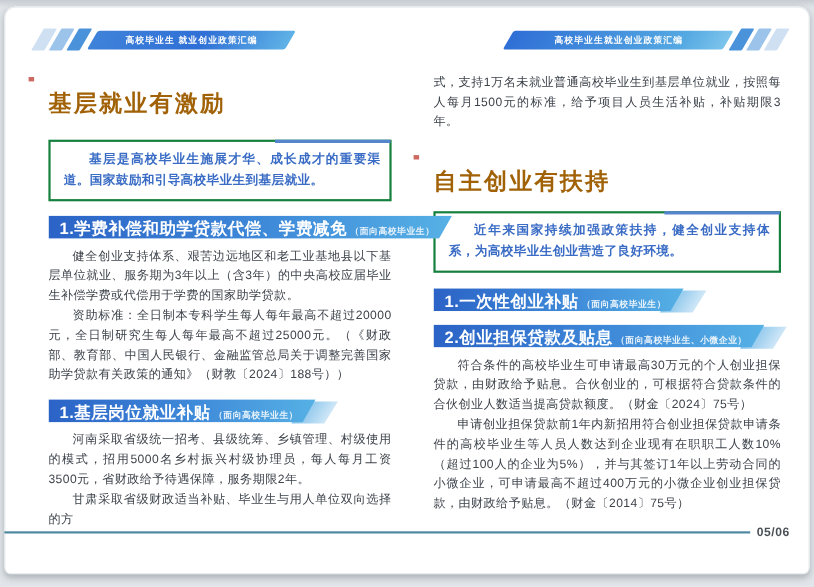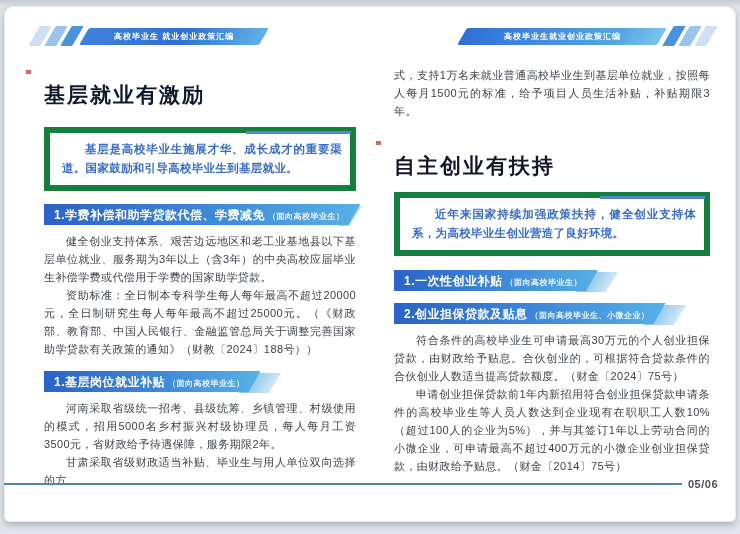--- a/index.html
+++ b/index.html
@@ -35,51 +35,51 @@
   .hdr-banner-l { width:180px; }
   .hdr-banner-r { width:200px; background:linear-gradient(90deg,#2f6fd6,#55a9e2 80%,#7cc4ec); }
   .hdr-banner span {
     display:block; transform:skewX(30deg);
     color:#fff; font-size:8px; font-weight:bold; letter-spacing:1px; white-space:nowrap;
   }
 
   
   .pg-title-wrap { position:relative; }
   .pg-title {
-    color:#0f172a; font-weight:bold; font-size:21px; letter-spacing:2px; line-height:25px;
+    color:#a16207; font-weight:bold; font-size:21px; letter-spacing:2px; line-height:25px;
   }
   .red-tick {
     position:absolute; width:5px; height:4px; background:#c0433a;
     left:-18px; top:-12px; opacity:.8;
   }
   .lt-title { margin-top:36px; }
   .rt-title { margin-top:33px; }
 
   
   .hlbox {
-    position:relative; border:6px solid #15803d;
+    position:relative; border:2px solid #15803d;
     padding:7px 8px 7px 12px; margin-top:20px;
   }
   .hlbox::before {
     content:""; position:absolute; top:-2px; right:-1px; width:105px; height:3px; background:#5586cd;
   }
   .hlbox p {
     color:#3a6cc5; font-weight:bold; font-size:11.5px; line-height:19px;
     text-indent:2em; text-align:justify; letter-spacing:.3px;
   }
 
   
   .secbar { display:flex; align-items:flex-start; height:21px; position:relative; }
   .secbar-main {
     display:inline-flex; align-items:baseline; height:21px; padding:3px 16px 0 10px;
     background:linear-gradient(90deg,#2b63c6,#3f8ad9 55%,#56b1e5);
     clip-path:polygon(0 0,100% 0,calc(100% - 12px) 100%,0 100%);
     position:relative; z-index:2; white-space:nowrap;
   }
-  .secbar-title { color:#fff; font-weight:bold; font-size:12px; letter-spacing:.5px; }
+  .secbar-title { color:#fff; font-weight:bold; font-size:15px; letter-spacing:.5px; }
   .secbar-aud { color:#eaf4fc; font-weight:bold; font-size:8px; margin-left:3px; letter-spacing:.5px; }
   .secbar-slash {
     width:30px; height:20px; margin-left:-16px; margin-top:2px;
     background:linear-gradient(90deg,#7fc0ea,#cfe7f7);
     transform:skewX(-32deg); z-index:1;
   }
 
   
   .body-p {
     color:#3d434b; font-size:11px; line-height:18px; letter-spacing:.4px;

